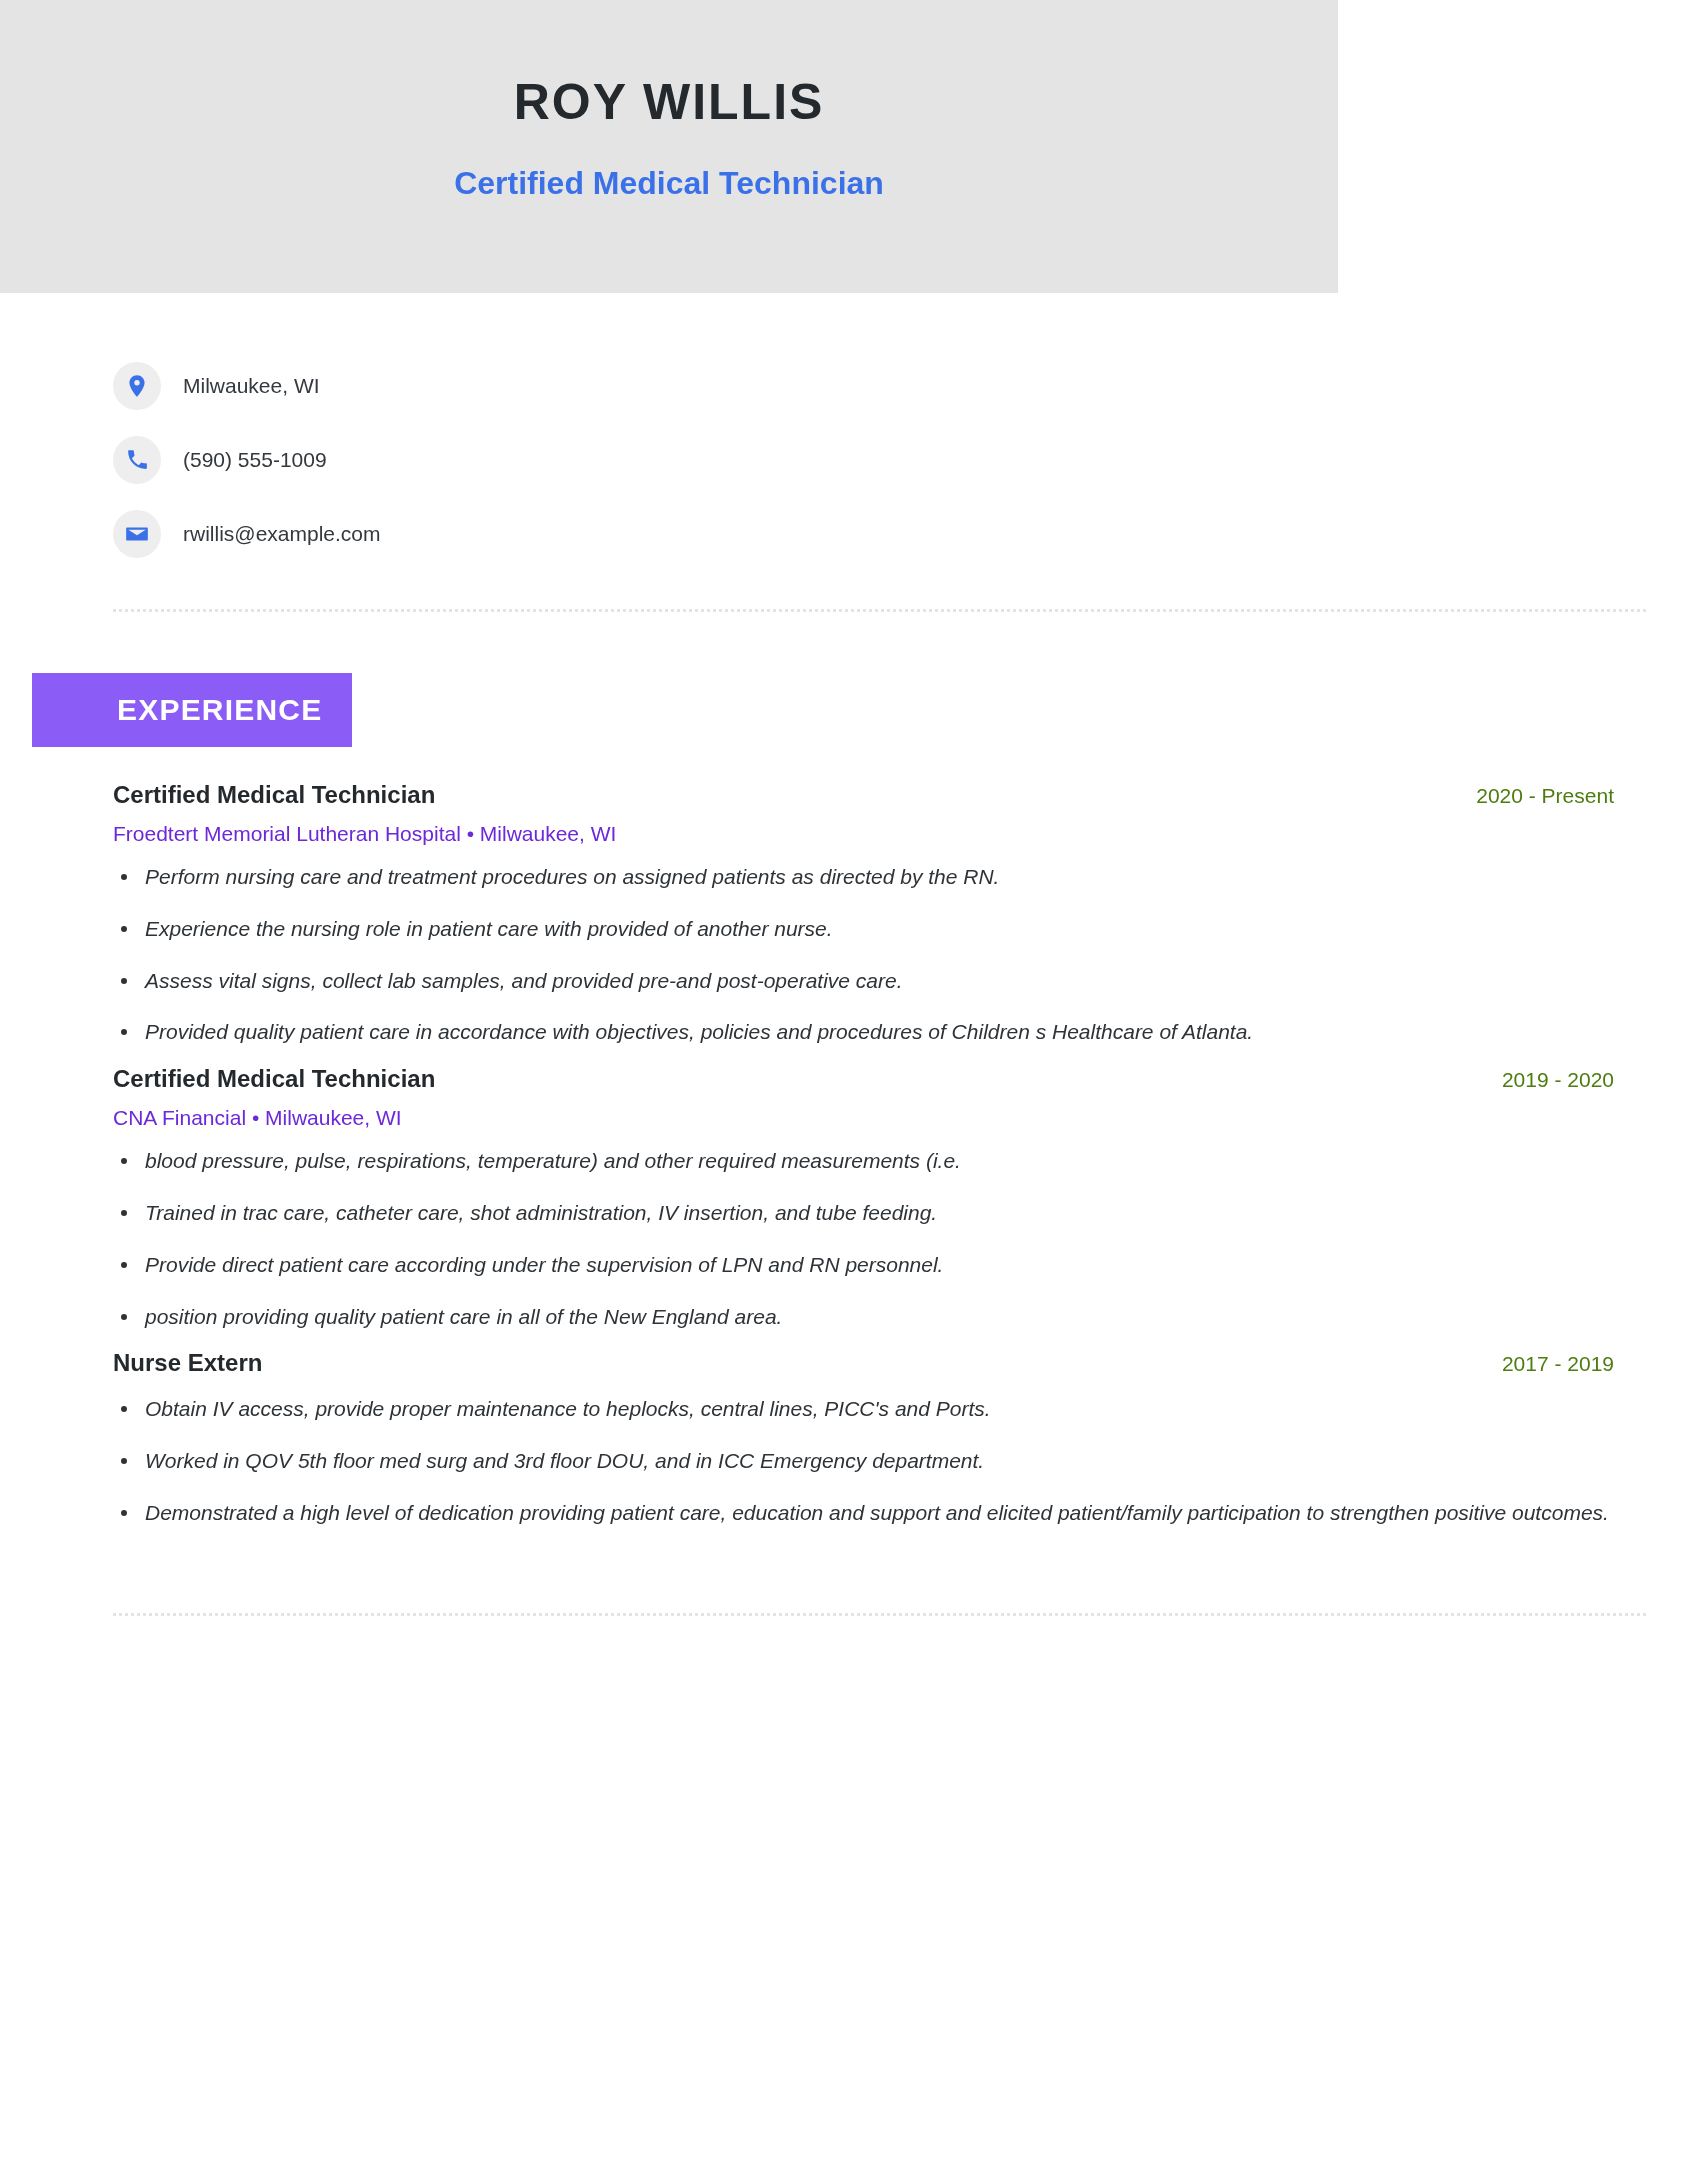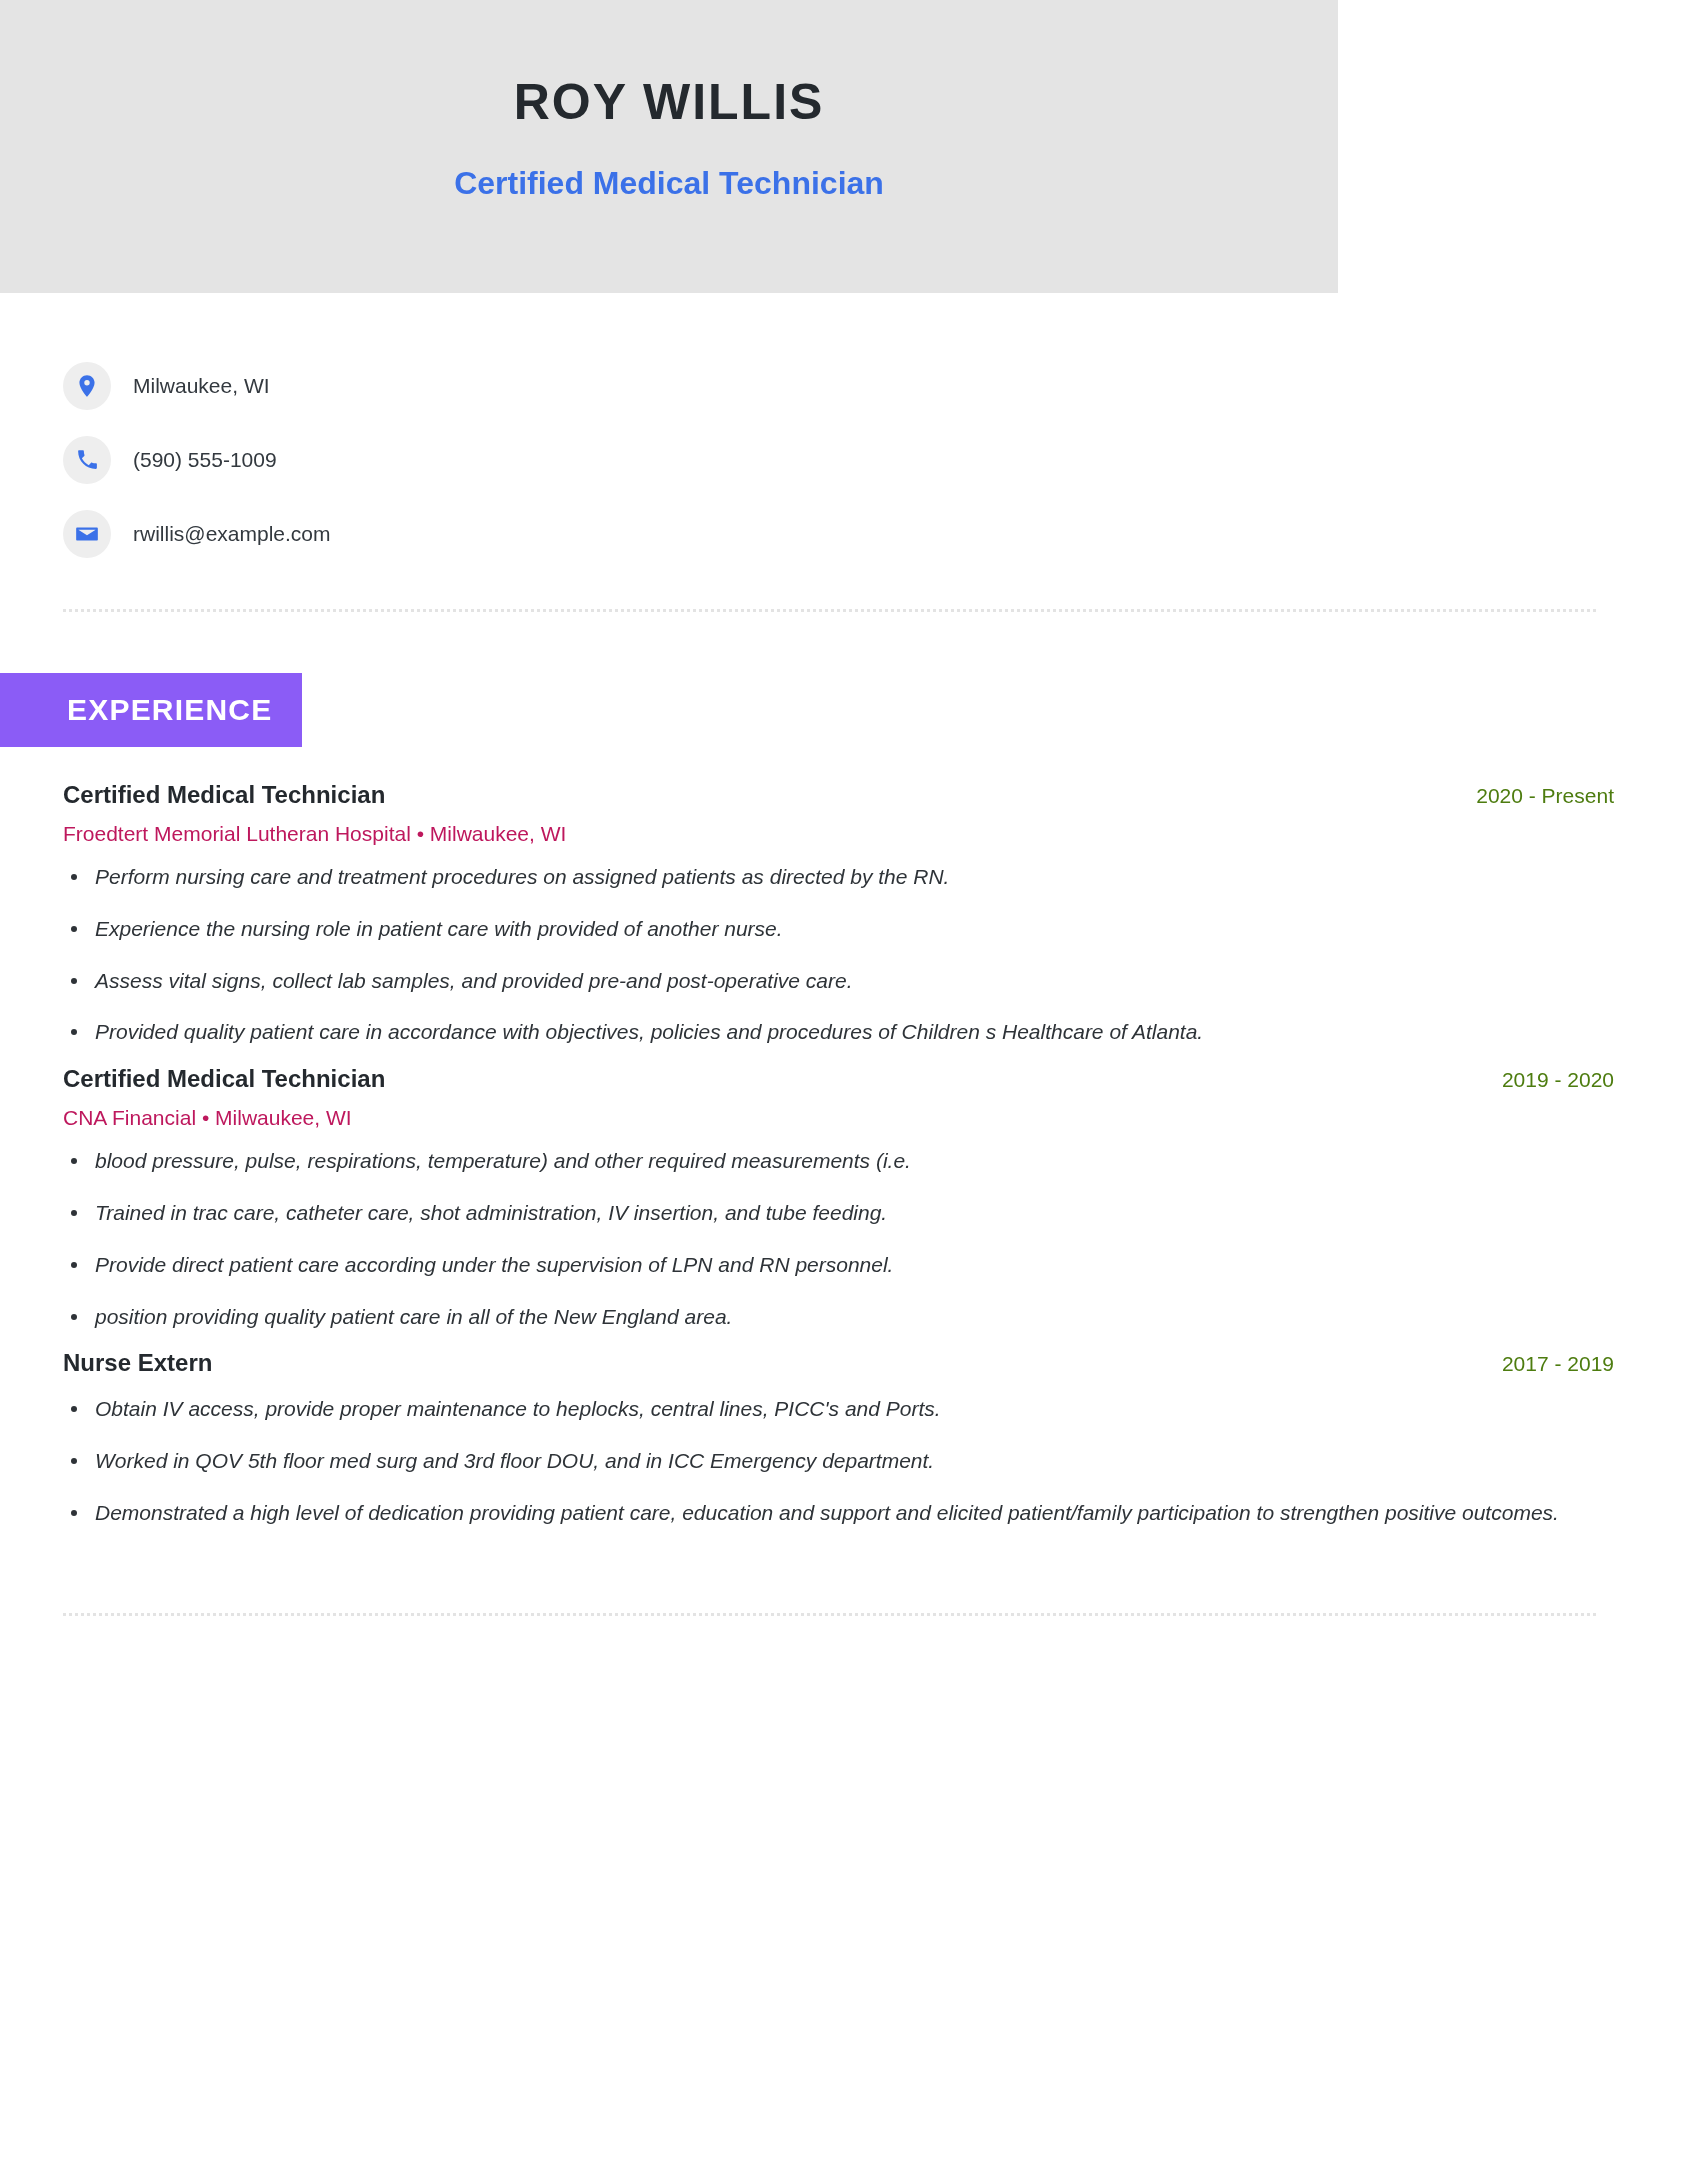--- a/index.html
+++ b/index.html
@@ -41,21 +41,21 @@
     font-size: 32px;
     font-weight: 700;
     color: #3b71e8;
     line-height: 1;
     margin-top: 40px;
     text-align: center;
   }
 
   
   .sheet {
-    padding-left: 63px;
+    padding-left: 113px;
     padding-right: 69px;
     box-sizing: border-box;
     width: 1683px;
   }
 
   
   .contact-block {
     padding-top: 67px;
   }
   .contact-row {
@@ -123,21 +123,21 @@
   }
   .job-dates {
     font-size: 21px;
     color: #4d7c0f;
     white-space: nowrap;
     padding-left: 30px;
     line-height: 1.2;
   }
   .job-company {
     font-size: 21px;
-    color: #be185d;
+    color: #6d28d9;
     margin-top: 11px;
     line-height: 1.2;
   }
   .bullets {
     list-style: none;
     margin: 0;
     padding: 0;
     margin-top: 16px;
     font-style: italic;
   }

